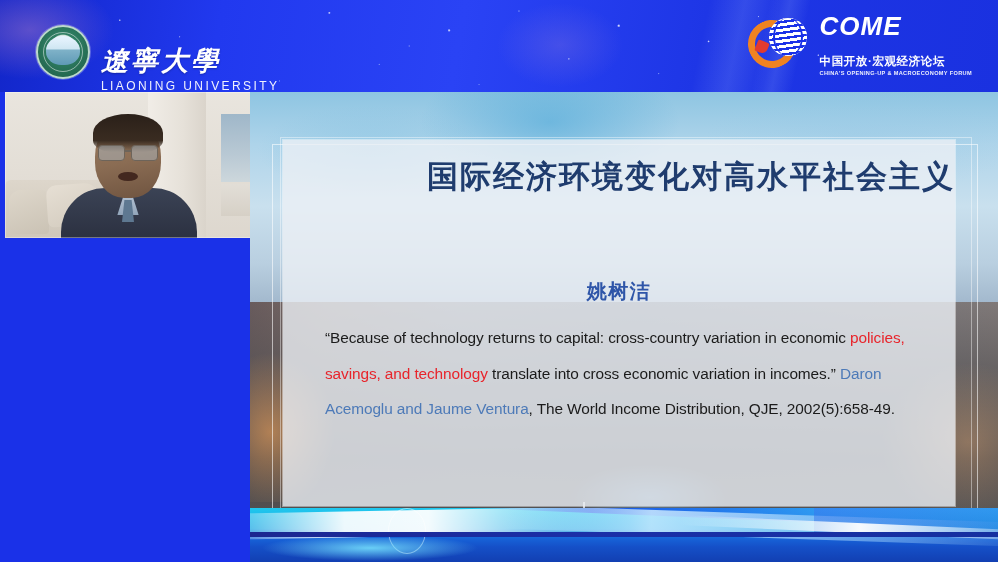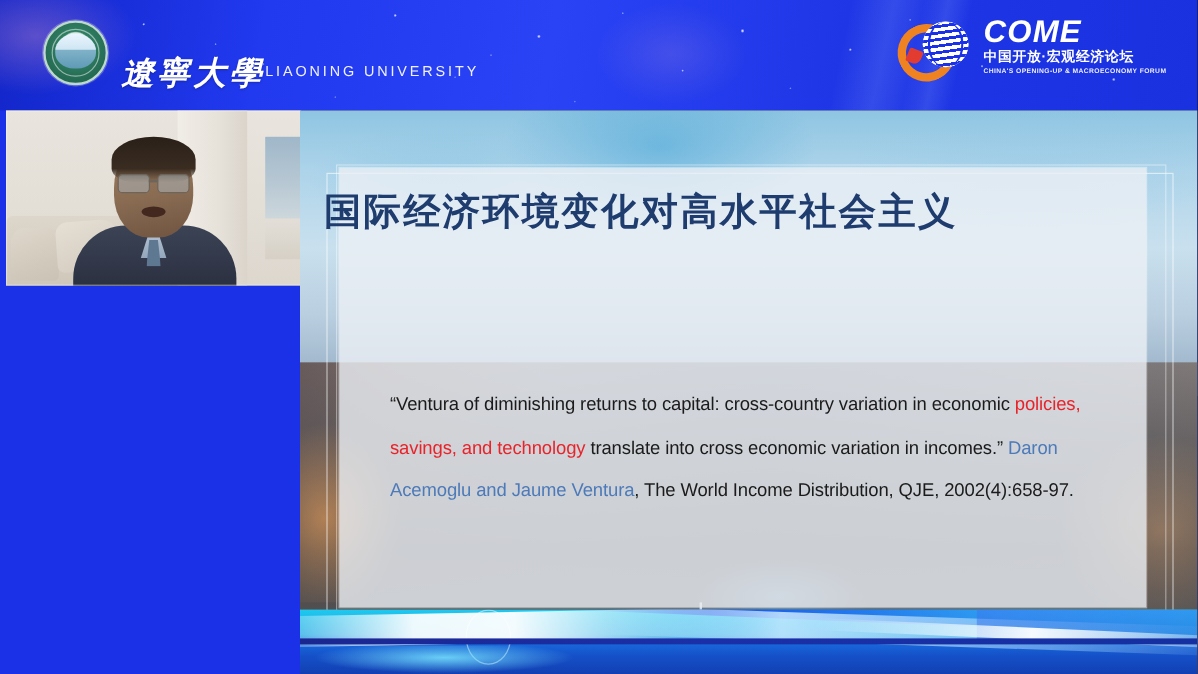--- a/index.html
+++ b/index.html
@@ -77,21 +77,21 @@
     border-radius: 50% 50% 45% 45%;
     background: linear-gradient(180deg, #eaf5ff 0%, #cfe6f2 45%, #7fb2c8 48%, #5f9ab6 100%);
   }
   .lu-emblem::after {
     content: "";
     position: absolute; left: 50%; top: 50%;
     transform: translate(-50%,-50%);
     width: 38px; height: 38px; border-radius: 50%;
     border: 1px solid rgba(255,255,255,.5);
   }
-  .lu-words { display: flex; flex-direction: row; line-height: 1; margin-top: 36px; }
+  .lu-words { display: flex; flex-direction: column; line-height: 1; margin-top: 36px; }
   .lu-cn {
     font-family: "Liberation Serif", "DejaVu Serif", serif;
     font-size: 27px; font-weight: 700; color: #ffffff;
     letter-spacing: 3px; font-style: italic;
     text-shadow: 0 1px 2px rgba(0,0,0,.25);
   }
   .lu-en {
     font-size: 12px; color: rgba(255,255,255,.93);
     letter-spacing: 2.4px; margin-top: 5px; font-weight: 500;
   }
@@ -135,21 +135,21 @@
     border-right: 2px solid #1a31e8;
     border-radius: 50%;
   }
   .come-words { display: flex; flex-direction: column; line-height: 1; }
   .come-title {
     font-size: 26px; font-weight: 800; color: #fff;
     font-style: italic; letter-spacing: 1px;
   }
   .come-cn {
     font-size: 11.5px; font-weight: 700; color: #fff;
-    letter-spacing: .6px; margin-top: 4px;
+    letter-spacing: .6px; margin-top: 17px;
   }
   .come-en {
     font-size: 5.6px; color: rgba(255,255,255,.92);
     letter-spacing: .35px; margin-top: 3px; font-weight: 600;
   }
 
   
   .video-tile {
     position: absolute; left: 5px; top: 92px;
     width: 246px; height: 146px;
@@ -304,23 +304,23 @@
   }
   
   .content-panel {
     position: absolute; left: 33px; top: 48px;
     width: 672px; height: 366px;
     background: rgba(236,240,245,.80);
     box-shadow: 0 0 0 1px rgba(255,255,255,.45);
   }
 
   .slide-title {
-    position: absolute; left: 20px; top: 62px;
+    position: absolute; left: 33px; top: 62px;
     width: 672px;
-    text-align: left;
+    text-align: right;
     font-family: "Liberation Serif", "DejaVu Serif", serif;
     font-size: 31px;
     font-weight: 700;
     line-height: 1.48;
     color: #1f3c6e;
     letter-spacing: 2px;
   }
   .slide-author {
     position: absolute; left: 33px; top: 186px;
     width: 672px;
@@ -450,22 +450,23 @@
     <div class="boat"></div>
 
     <div class="slide-frame-inner"></div>
     <div class="slide-frame-outer"></div>
     <div class="content-panel"></div>
 
     <div class="slide-title">
       <div>国际经济环境变化对高水平社会主义</div>
     </div>
 
-
-    <div class="slide-quote"><span>“Ventura of diminishing returns to capital: cross-country variation in economic </span><span class="q-red">policies, savings, and technology</span><span> translate into cross economic variation in incomes.” </span><span class="q-blue">Daron Acemoglu and Jaume Ventura</span><span>, The World Income Distribution, QJE, 2002(4):658-97.</span></div>
+    <div class="slide-author">姚树洁</div>
+
+    <div class="slide-quote"><span>“Because of technology returns to capital: cross-country variation in economic </span><span class="q-red">policies, savings, and technology</span><span> translate into cross economic variation in incomes.” </span><span class="q-blue">Daron Acemoglu and Jaume Ventura</span><span>, The World Income Distribution, QJE, 2002(5):658-49.</span></div>
 
     <div class="decor-band">
       <div class="band-diag1"></div>
       <div class="band-white-sweep"></div>
       <div class="band-diag2"></div>
       <div class="band-rightblock"></div>
       <div class="band-diag3"></div>
       <div class="band-ellipse"></div>
       <div class="band-navy-line"></div>
       <div class="band-lowglow"></div>

